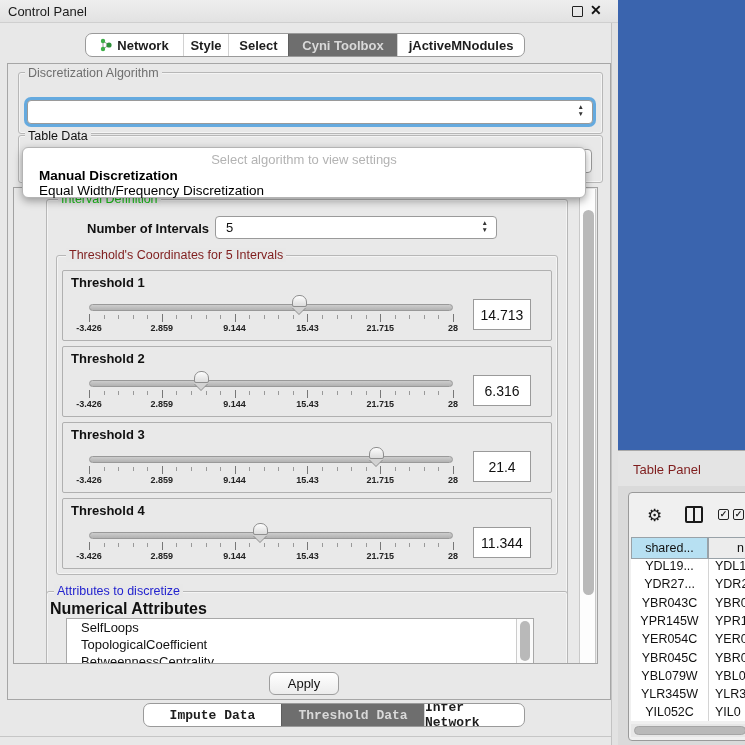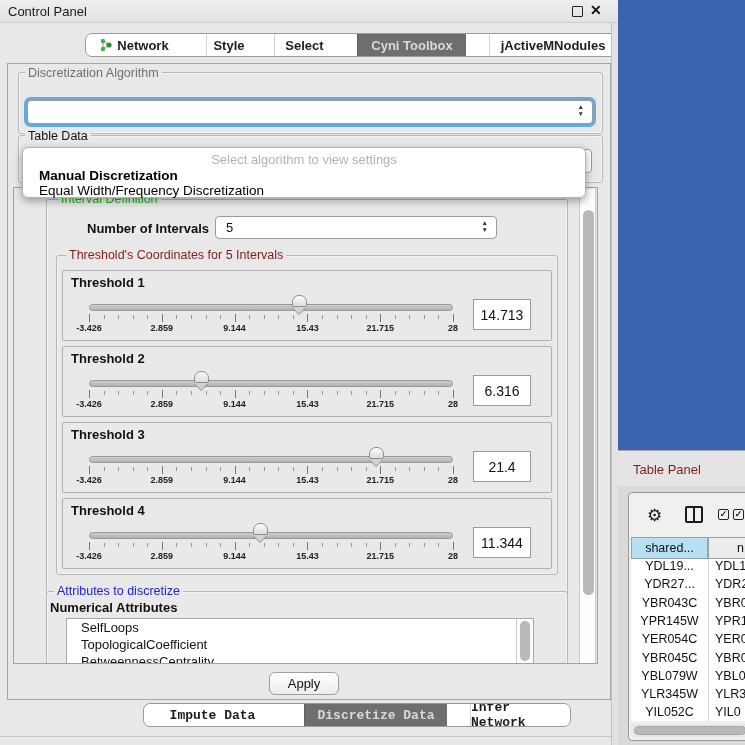--- a/index.html
+++ b/index.html
@@ -8,21 +8,21 @@
   #root { position:relative; width:745px; height:745px; background:#dadada; }
   .abs { position:absolute; }
 
   
   #control-panel { left:0; top:0; width:618px; height:745px; background:#e8e8e8; }
   #cp-titlebar { left:0; top:0; width:618px; height:23px; background:linear-gradient(#eeeeee,#e2e2e2); border-bottom:1px solid #cfcfcf; }
   #cp-title { left:8px; top:4px; font-size:13px; color:#1a1a1a; }
   #float-icon { left:572px; top:6px; width:11px; height:11px; border:1.5px solid #222; border-radius:1px; }
   #close-icon { left:590px; top:2px; font-size:14px; font-weight:bold; color:#111; }
 
-  .tabbar { display:flex; background:#ffffff; border:1px solid #9a9a9a; border-radius:7px; overflow:hidden; height:24px;gap:23px; }
+  .tabbar { display:flex; background:#ffffff; border:1px solid #9a9a9a; border-radius:7px; overflow:hidden; height:24px; }
   .tabseg { display:flex; align-items:center; justify-content:center; gap:5px; font-size:13px; font-weight:bold; color:#1d1d1d; border-left:1px solid #d2d2d2; height:100%; }
   .tabseg:first-child { border-left:none; }
   .tabseg.sel { background:#6e6e6e; color:#d9d9d9; border-left-color:#5f5f5f; }
 
   .groupbox { border:1px solid #b7b7b7; border-radius:3px; box-shadow:inset 0 0 0 1px #f4f4f4; }
   .grouptitle { font-size:12.5px; background:#e8e8e8; padding:0 3px; white-space:nowrap; }
 
   .combo { background:#ffffff; border:1px solid #9a9a9a; border-radius:4px; font-size:13px; color:#111; display:flex; align-items:center; padding-left:10px; }
   .stepper { position:absolute; right:8px; top:2px; font-size:6.5px; color:#333; line-height:1.15; text-align:center; }
 
@@ -290,21 +290,21 @@
               <span class="ticklabel" style="left: 171.6px;">9.144</span>
               <span class="ticklabel" style="left: 244.4px;">15.43</span>
               <span class="ticklabel" style="left: 317.2px;">21.715</span>
               <span class="ticklabel" style="left: 390px;">28</span>
               <div class="thr-value">11.344</div>
             </div>
           </div>
 
         <div class="abs groupbox" style="left:32px;top:403px;width:522px;height:120px;"></div>
         <span class="abs grouptitle" style="left:40px;top:396px;color:#2323cf;">Attributes to discretize</span>
-        <span class="abs" style="left:36px;top:412px;font-size:13px;font-weight:bold;color:#111;">Numerical Attributes</span>
+        <span class="abs" style="left:36px;top:412px;font-size:16px;font-weight:bold;color:#111;">Numerical Attributes</span>
         <div class="abs listbox" style="left:52px;top:430px;width:468px;height:46px;" id="attr-list">
             <div class="listitem">SelfLoops</div>
             <div class="listitem">TopologicalCoefficient</div>
             <div class="listitem">BetweennessCentrality</div>
           </div>
         <div class="abs" style="left:502px;top:431px;width:17px;height:44px;background:#fbfbfb;border-left:1px solid #ccc;">
           <div class="scroll-thumb" style="position:absolute;left:3px;top:2px;width:10px;height:40px;"></div>
         </div>
 
         <div class="abs vscroll-track" style="left:565px;top:1px;width:17px;height:475px;">
@@ -313,21 +313,21 @@
       </div>
 
       <div class="abs btn" style="left:261px;top:608px;width:70px;height:23px;">Apply</div>
     </div>
 
     <div id="bottom-tabs" class="abs tabbar" style="left:143px;top:703px;font-family:Liberation Mono, monospace;">
         <div class="tabseg" style="width: 137px;">
           <span>Impute Data</span>
         </div>
         <div class="tabseg sel" style="width: 143px;">
-          <span>Discretize Data</span>
+          <span>Threshold Data</span>
         </div>
         <div class="tabseg" style="width: 100px;">
           <span>Infer Network</span>
         </div>
       </div>
     <div class="abs" style="left:0;top:736px;width:618px;height:1px;background:#c6c6c6;"></div>
     <div class="abs" style="left:611px;top:23px;width:7px;height:722px;background:#e2e2e2;border-left:1px solid #c2c2c2;"></div>
   </div>
 
   <div id="net-frame" class="abs">

